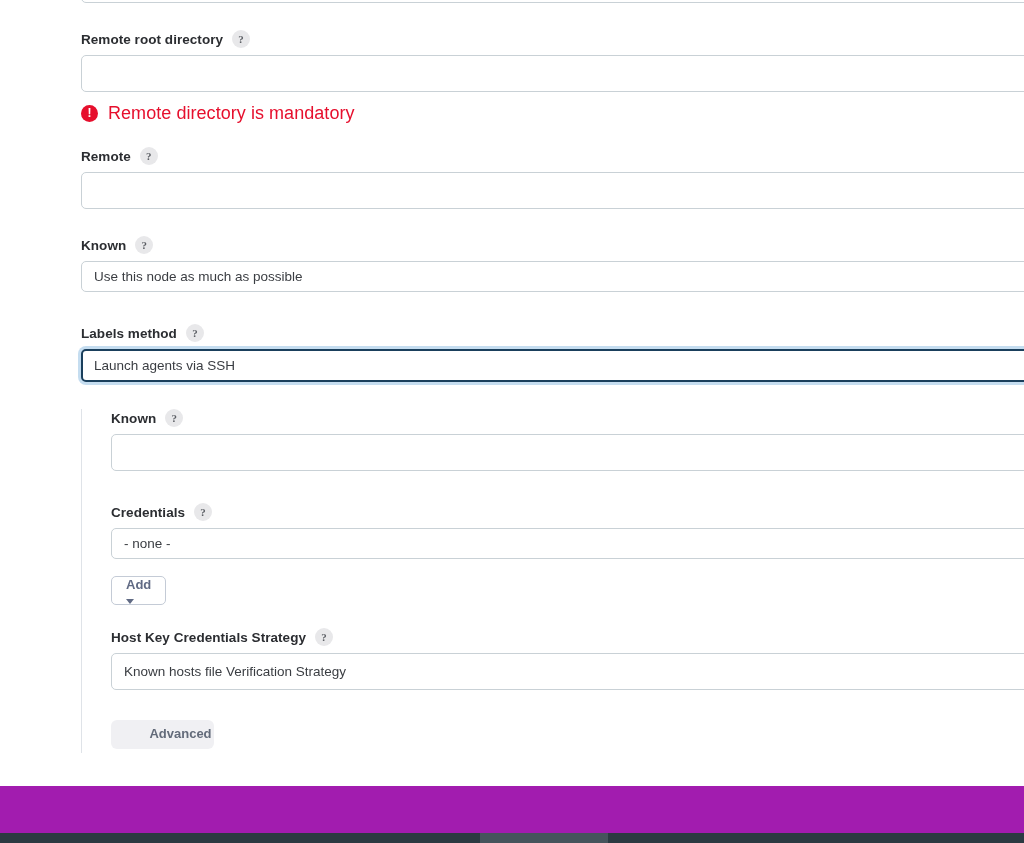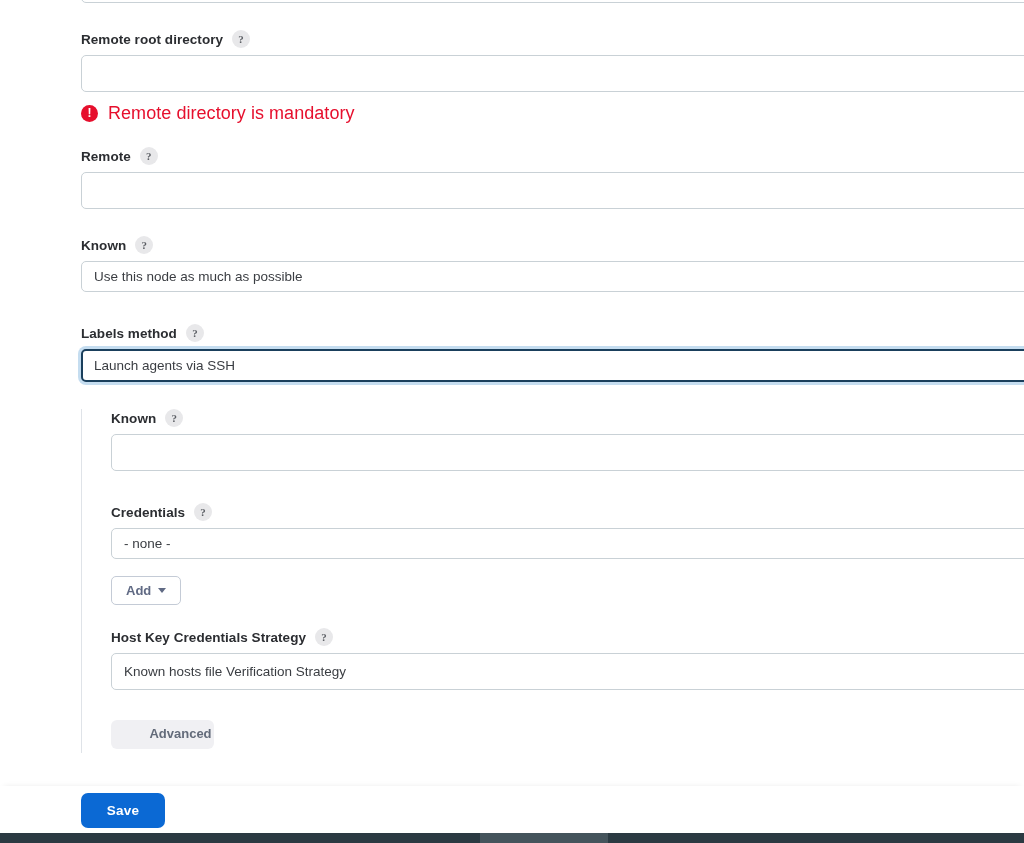--- a/index.html
+++ b/index.html
@@ -154,34 +154,34 @@
     top: 0;
     bottom: 0;
     width: 1px;
     background: #dfe3e8;
   }
   .nested .ctrl { width: 1120px; }
 
   
   .btn-add {
     display: inline-flex;
-    align-items: center;
     gap: 7px;
     box-sizing: border-box;
     height: 29px;
     padding: 0 14px;
     border: 1px solid #c4cbd6;
     border-radius: 5px;
     background: #ffffff;
     color: #606a84;
     font-family: "Liberation Sans", sans-serif;
     font-size: 13px;
     font-weight: 700;
     cursor: pointer;
     margin-top: 17px;
+    flex-direction: column;
   }
   .caret-down {
     width: 0; height: 0;
     border-left: 4.5px solid transparent;
     border-right: 4.5px solid transparent;
     border-top: 5px solid #606a84;
     display: inline-block;
   }
 
   
@@ -343,23 +343,20 @@
           <input class="ctrl h-tall" type="text" readonly="" value="Known hosts file Verification Strategy" style="">
         </div>
 
         
         <div class="btn-advanced">Advanced</div>
 
       </div>
     </div>
   </div>
 
-  <div class="footer-bar">
-    <button class="btn-save">Save</button>
-  </div>
 
   <div class="bottom-chrome">
     <div class="seg-a"></div>
     <div class="seg-b"></div>
     <div class="seg-c"></div>
   </div>
 
 </div>
 
 </body></html>

